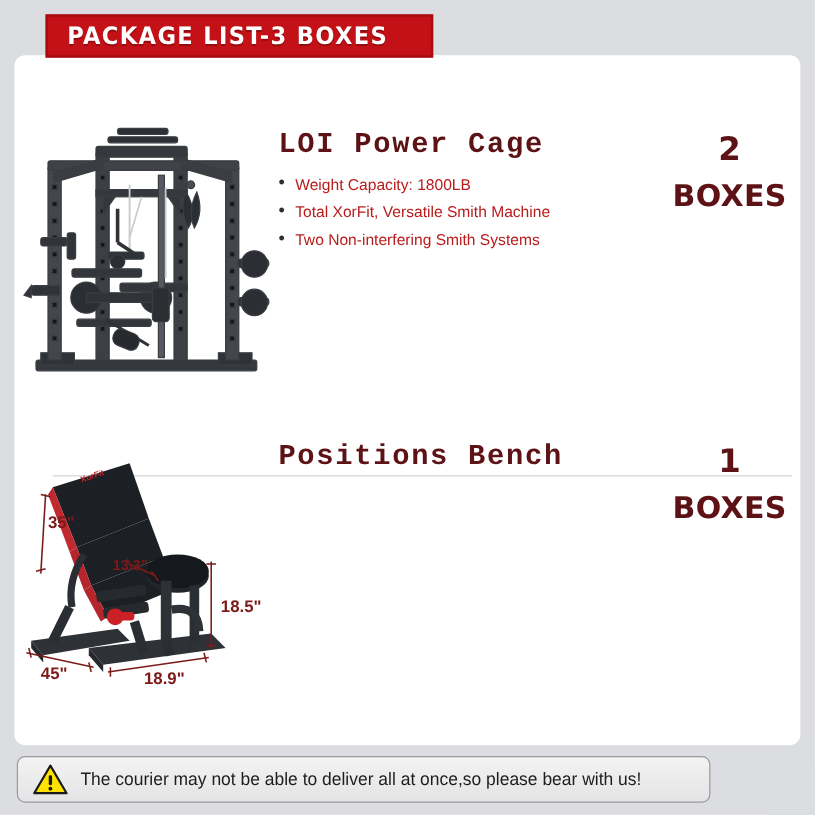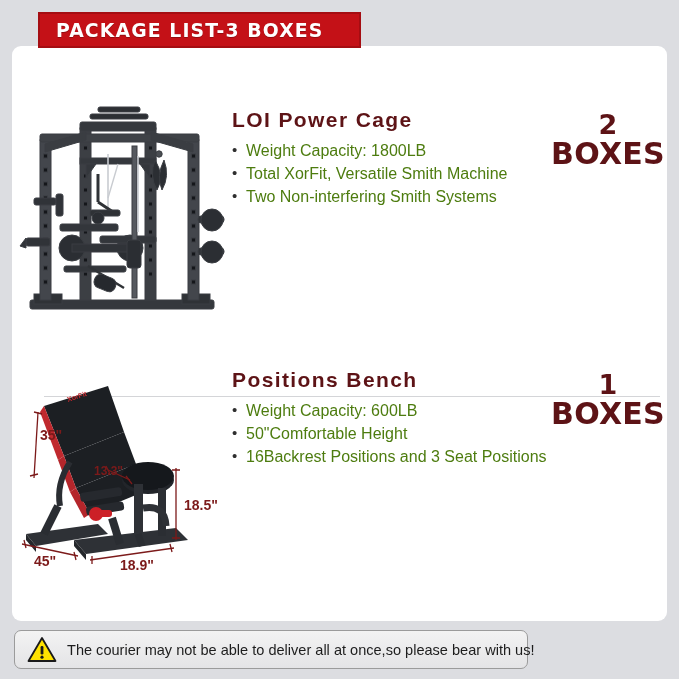--- a/index.html
+++ b/index.html
@@ -50,56 +50,56 @@
   .row{position:absolute;display:flex;align-items:flex-start;}
   .row-cage{left:0;top:52px;width:655px;}
   .row-bench{left:0;top:312px;width:655px;}
 
   .thumb{position:relative;flex:0 0 auto;}
   .thumb svg{display:block;}
 
   .info{flex:1 1 auto;padding-top:10px;}
   .prod-title{
     color:#5d1316;
-    font-family:Liberation Sans, sans-serif;
-    font-size:21px;
+    font-family:Liberation Mono, monospace;
+    font-size:24px;
     font-weight:bold;
     letter-spacing:1.4px;
     margin:0 0 7px 0;
     white-space:nowrap;
   }
   .feat{list-style:none;margin:0;padding:0;}
   .feat li{
-    color:#4d7c0f;
-    font-size:16px;
+    color:#b91c1c;
+    font-size:13px;
     line-height:23px;
     white-space:nowrap;
     position:relative;
     padding-left:14px;
   }
   .feat li:before{
     content:"\2022";
     position:absolute;left:0;top:-1px;
     font-size:15px;color:#2f2f2f;
   }
   .qty{
     flex:0 0 118px;
     text-align:center;
     color:#5d1316;
     font-family:"DejaVu Sans", sans-serif;
     font-weight:bold;
     padding-top:12px;
   }
   .qty-num{font-size:27px;line-height:30px;display:block;}
-  .qty-word{font-size:30px;line-height:28px;display:block;letter-spacing:.3px;}
+  .qty-word{font-size:25px;line-height:28px;display:block;letter-spacing:.3px;margin-top:10px;}
 
   
   .footer{
     position:absolute;left:14px;top:630px;
-    width:514px;height:39px;
+    width:578px;height:39px;
     box-sizing:border-box;
     border:1px solid #9b9b9b;
     border-radius:7px;
     background:linear-gradient(#f3f3f3,#e4e4e6);
     display:flex;align-items:center;
     padding-left:12px;
   }
   .warn-icon{flex:0 0 auto;margin-right:10px;display:block;}
   .footer-text{
     color:#1d1d1d;
@@ -305,25 +305,20 @@
           <text x="172" y="152" font-size="14">18.5"</text>
           <text x="22" y="208" font-size="14">45"</text>
           <text x="108" y="212" font-size="14">18.9"</text>
           <text x="82" y="117" font-size="12">13.3"</text>
         </g>
       </svg>
     </div>
 
     <div class="info">
       <h2 class="prod-title">Positions  Bench</h2>
-      <ul class="feat">
-        <li>Weight Capacity: 600LB</li>
-        <li>50"Comfortable Height</li>
-        <li>16Backrest Positions and 3 Seat Positions</li>
-      </ul>
     </div>
 
     <div class="qty">
       <span class="qty-num">1</span>
       <span class="qty-word">BOXES</span>
     </div>
   </div>
 </div>
 
 <div class="footer">

